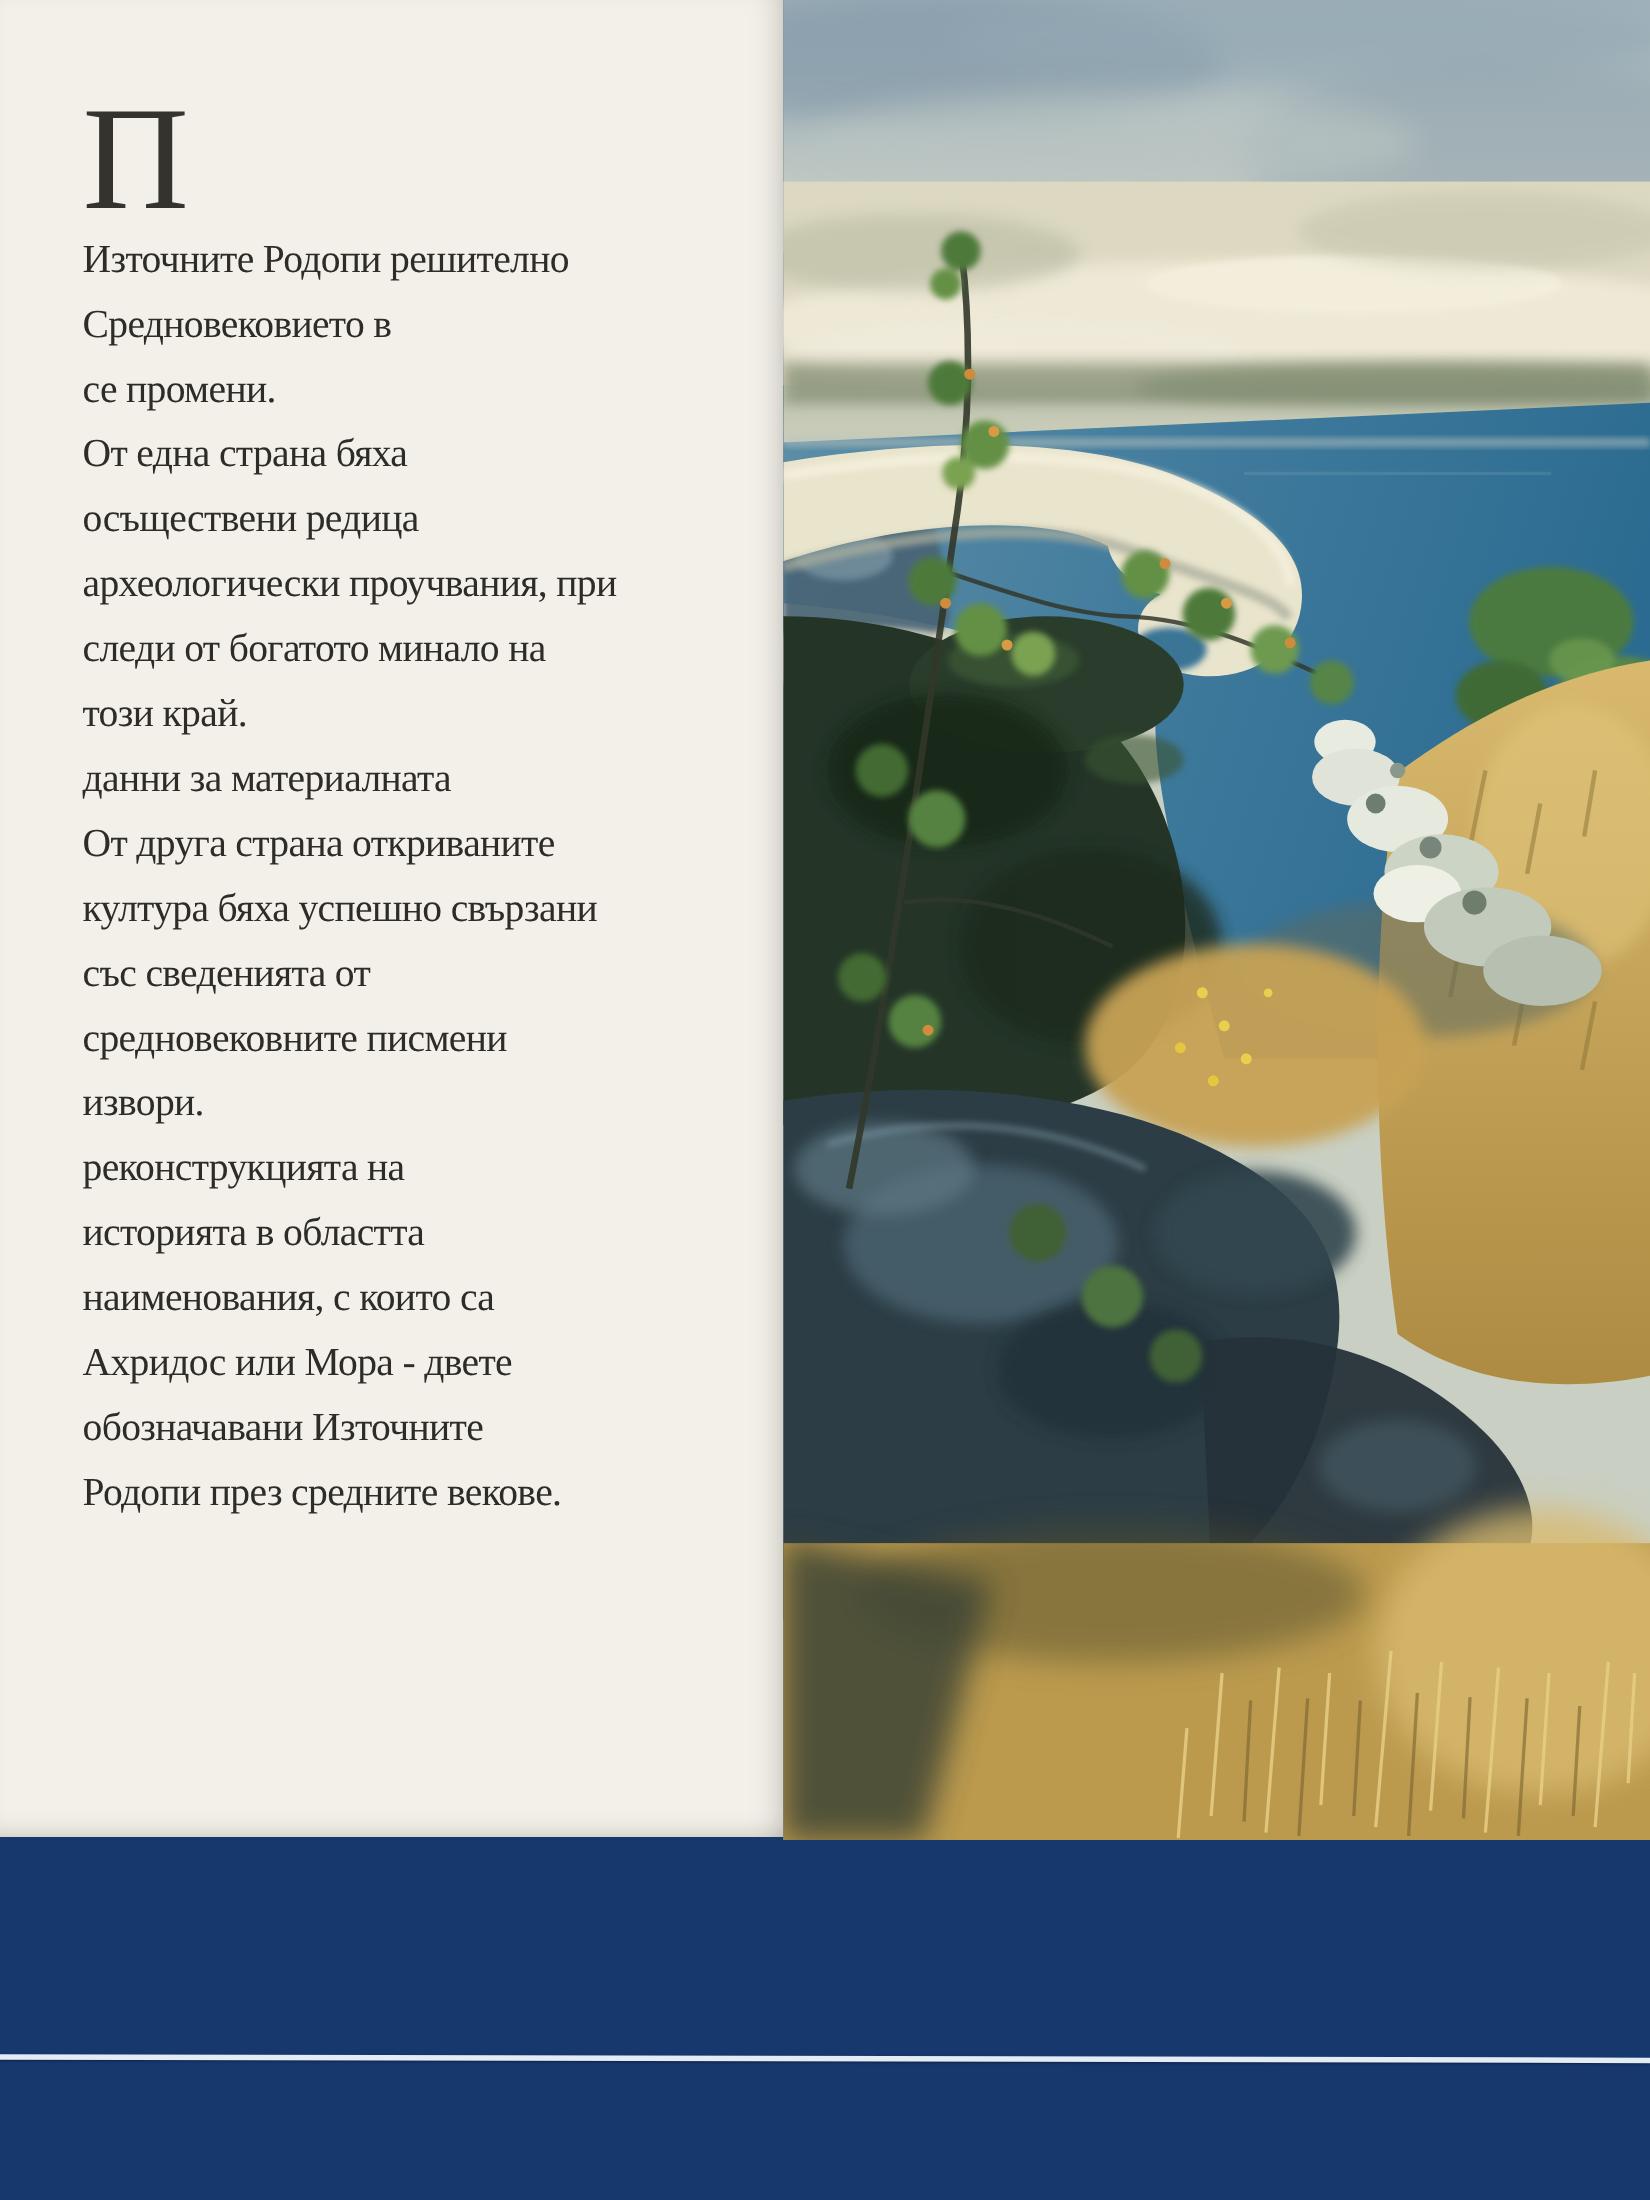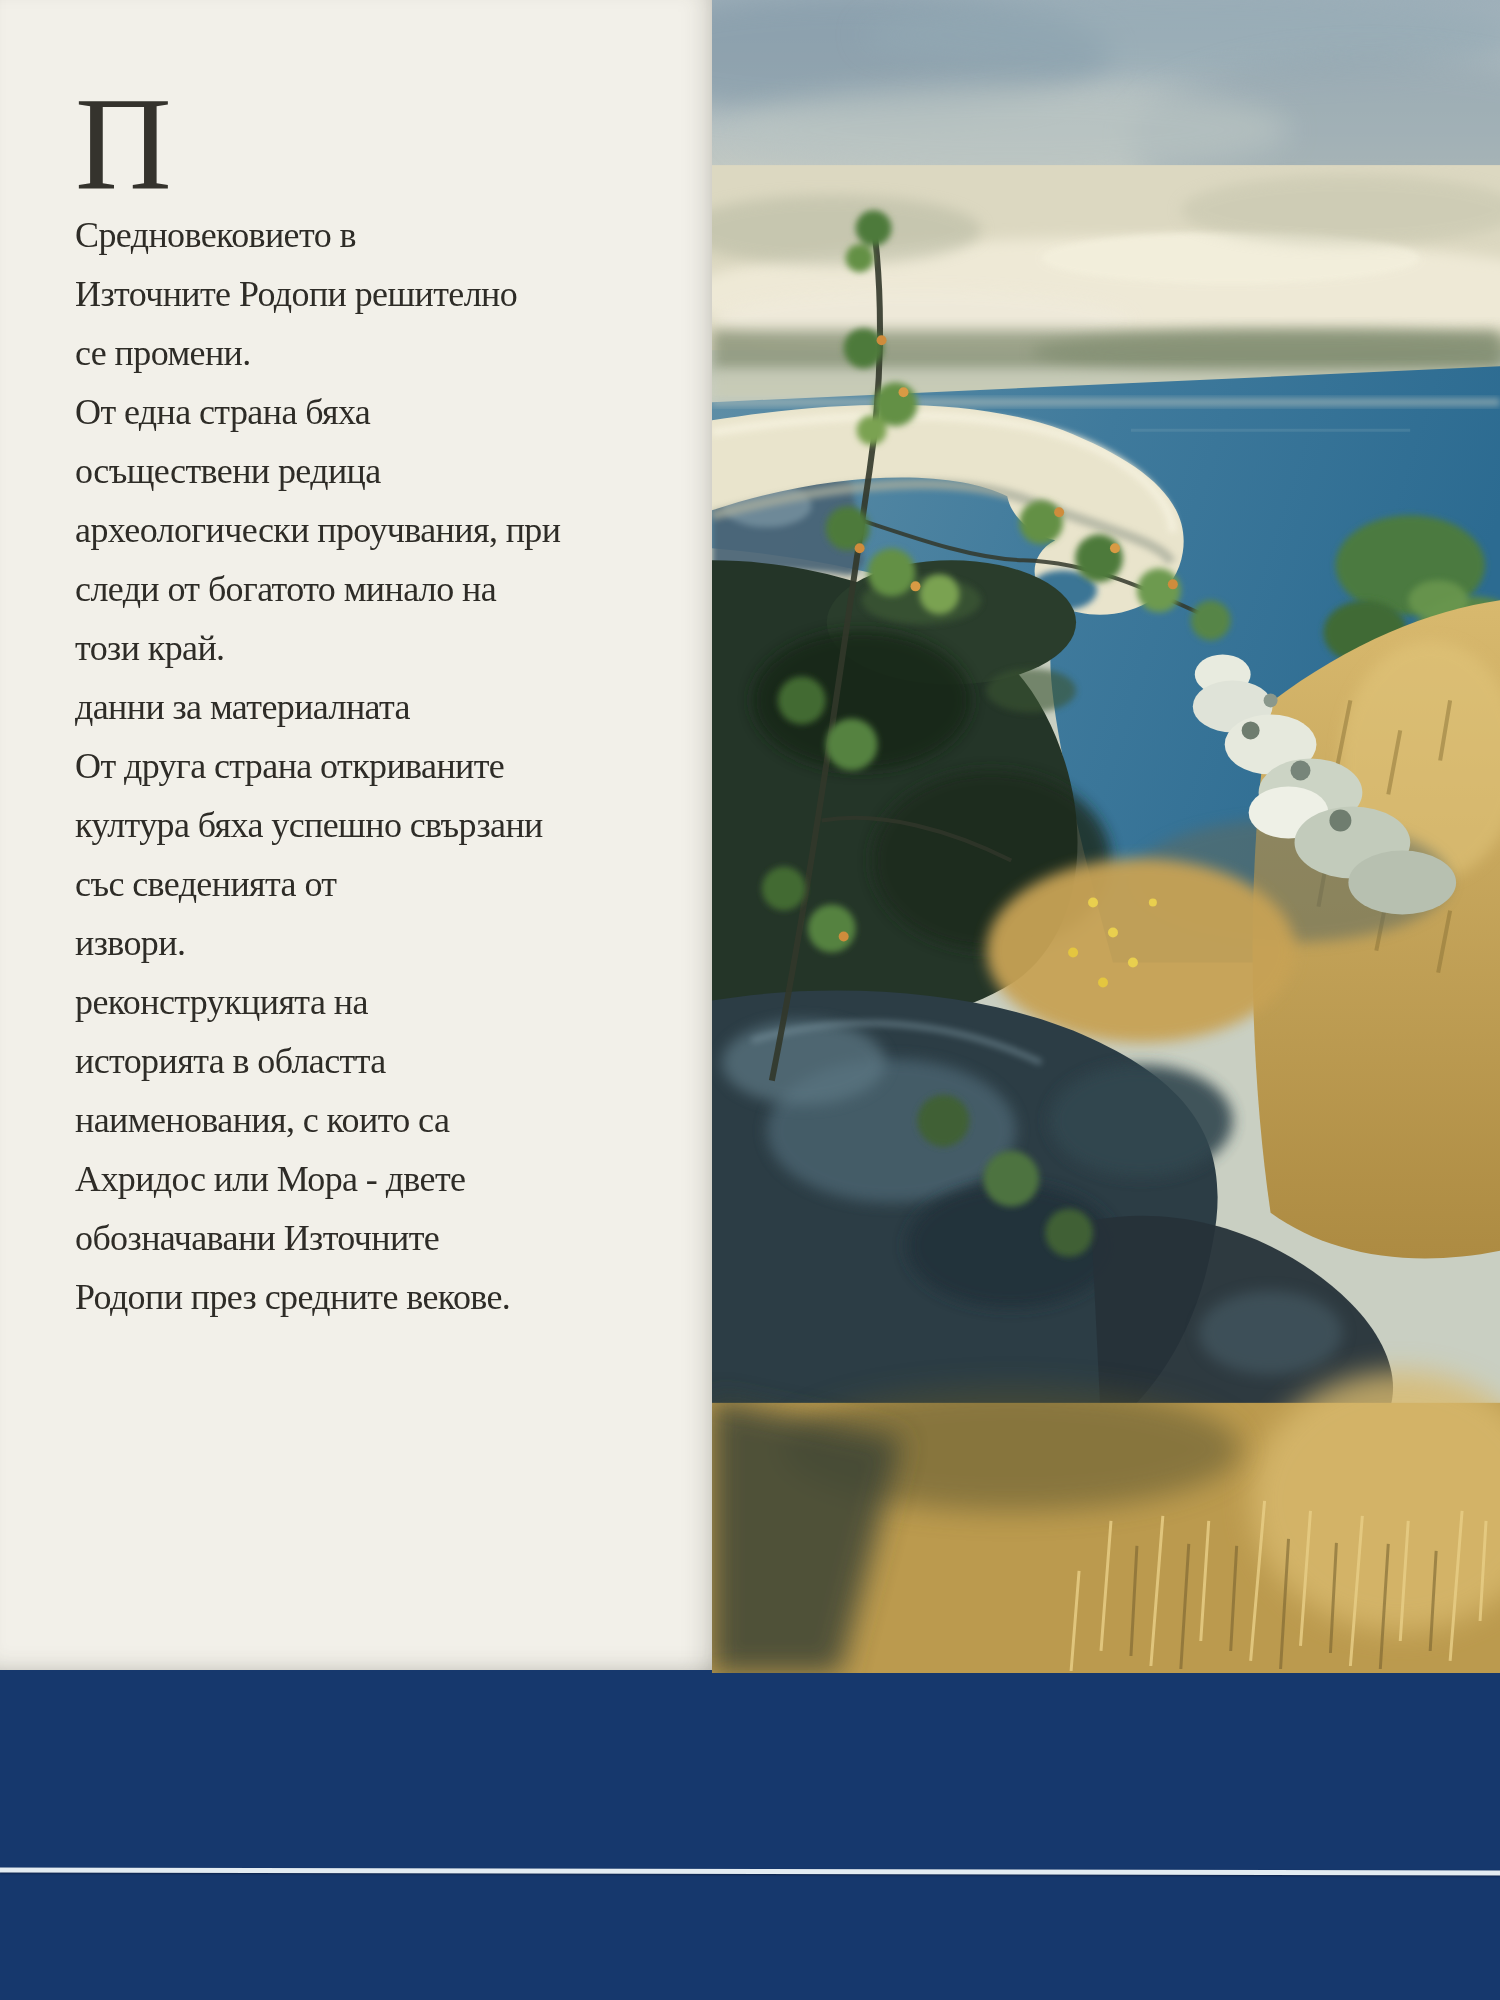--- a/index.html
+++ b/index.html
@@ -48,32 +48,33 @@
 </head>
 <body>
 
 <div class="stage">
 
   <div class="paper">
     <div class="textcol">
       <div class="opening">
         <span class="dropcap">П</span>
       </div>
+      <div class="line">Източните Родопи решително</div>
       <div class="line">Средновековието в</div>
-      <div class="line">Източните Родопи решително</div>
       <div class="line">се промени.</div>
       <div class="line">От една страна бяха</div>
       <div class="line">осъществени редица</div>
       <div class="line">археологически проучвания, при</div>
       <div class="line">следи от богатото минало на</div>
       <div class="line">този край.</div>
       <div class="line">данни за материалната</div>
       <div class="line">От друга страна откриваните</div>
       <div class="line">култура бяха успешно свързани</div>
       <div class="line">със сведенията от</div>
+      <div class="line">средновековните писмени</div>
       <div class="line">извори.</div>
       <div class="line">реконструкцията на</div>
       <div class="line">историята в областта</div>
       <div class="line">наименования, с които са</div>
       <div class="line">Ахридос или Мора - двете</div>
       <div class="line">обозначавани Източните</div>
       <div class="line">Родопи през средните векове.</div>
     </div>
   </div>
 

